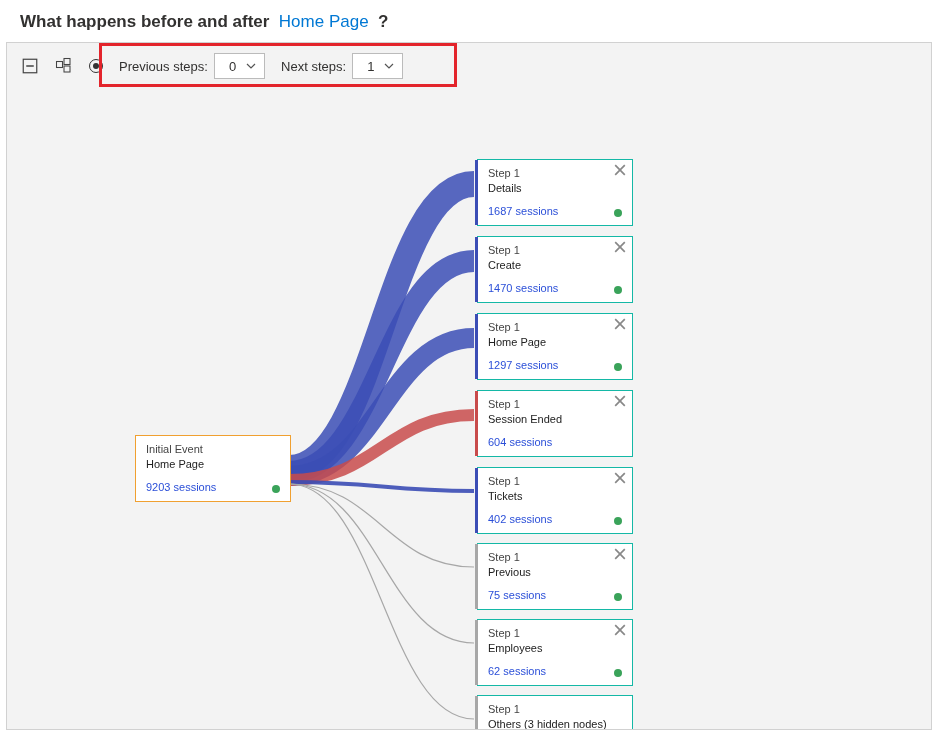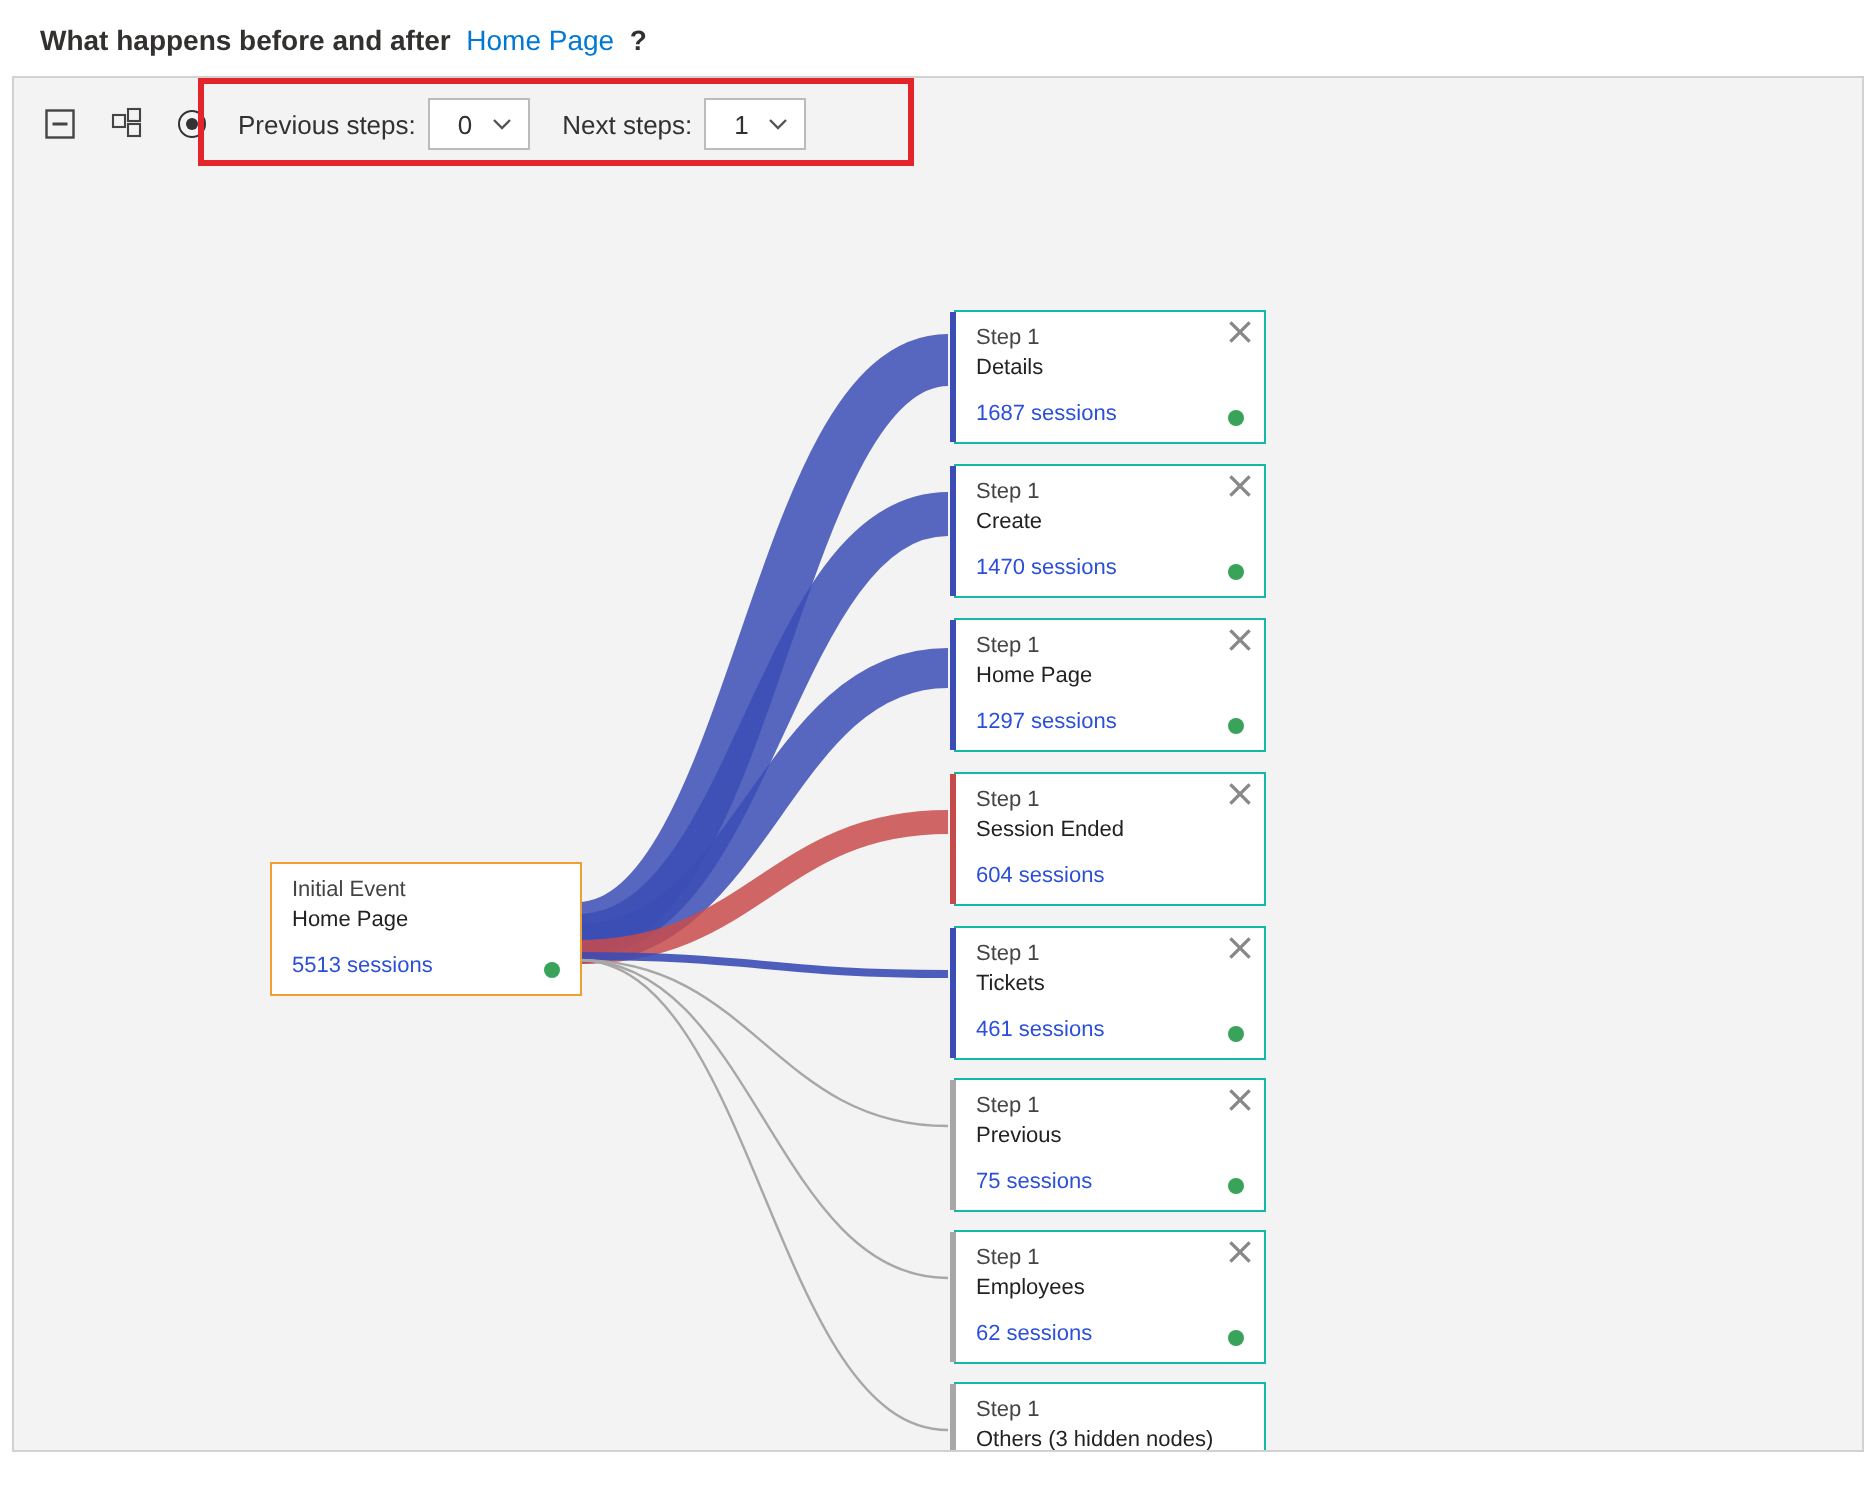--- a/index.html
+++ b/index.html
@@ -1,17 +1,17 @@
 <!DOCTYPE html>
 <html><head>
   <meta charset="utf-8">
   <style>
     * { box-sizing: border-box; margin: 0; padding: 0; }
     body { font-family: "Segoe UI", Arial, sans-serif; font-size: 13px; color: #323130; background: #fff; width: 938px; }
-    .header { padding: 12px 20px 10px; font-size: 14px; font-weight: 600; }
+    .header { padding: 12px 20px 10px; font-size: 17px; font-weight: 600; }
     .header a { color: #0078d4; font-weight: 400; text-decoration: none; }
     .panel { border: 1px solid #d1d1d1; background: #f3f3f3; margin: 0 6px 6px 6px; height: 688px; position: relative; overflow: hidden; }
     .toolbar { display: flex; align-items: center; gap: 16px; padding: 10px 14px; font-size: 13px; }
     .ticon { width: 18px; height: 18px; color: #444; cursor: pointer; }
     .highlight-box { position: absolute; left: 92px; top: 0px; width: 358px; height: 44px; border: 3px solid #e3242b; pointer-events: none; }
     .sel { display: inline-flex; align-items: center; border: 1px solid #bbb; background: #fff; height: 26px; padding: 0 8px 0 14px; gap: 10px; cursor: pointer; }
     .sel .chev { width: 10px; height: 10px; }
     .radio { width:14px; height:14px; border:1px solid #333; border-radius:50%; display:inline-flex; align-items:center; justify-content:center; }
     .radio::after { content:""; width:6px; height:6px; background:#333; border-radius:50%; }
     .canvas { position: relative; width: 100%; height: 640px; }
@@ -78,21 +78,21 @@
       <path d="M282,393 C370,393 380,402 467,402" stroke="#3b4db5" stroke-opacity="0.9" stroke-width="4" fill="none"></path>
 
       <path d="M282,395 C370,395 380,478 467,478" stroke="#a7a7a7" stroke-width="1.2" fill="none"></path>
       <path d="M282,395 C370,395 380,554 467,554" stroke="#a7a7a7" stroke-width="1.2" fill="none"></path>
       <path d="M282,395 C370,395 380,630 467,630" stroke="#a7a7a7" stroke-width="1.2" fill="none"></path>
     </svg>
 
     <div class="card initial" style="left:128px; top:346px;">
       <div class="step">Initial Event</div>
       <div class="name">Home Page</div>
-      <span class="sess">5513 sessions</span>
+      <span class="sess">9203 sessions</span>
       <span class="dot"></span>
     </div>
 
     <div id="cards">
         <div class="card" style="left: 470px; top: 70px;">
           <span class="accent" style="background:#3b4db5"></span>
           <div class="step">Step 1</div>
           <div class="name">Details</div>
           <span class="sess">1687 sessions</span>
           <svg class="close" viewBox="0 0 10 10">
@@ -126,21 +126,21 @@
           <div class="name">Session Ended</div>
           <span class="sess">604 sessions</span>
           <svg class="close" viewBox="0 0 10 10">
             <path d="M1 1 L9 9 M9 1 L1 9" stroke="currentColor" stroke-width="1.4"></path>
           </svg>
         </div>
         <div class="card" style="left: 470px; top: 378px;">
           <span class="accent" style="background:#3b4db5"></span>
           <div class="step">Step 1</div>
           <div class="name">Tickets</div>
-          <span class="sess">461 sessions</span>
+          <span class="sess">402 sessions</span>
           <svg class="close" viewBox="0 0 10 10">
             <path d="M1 1 L9 9 M9 1 L1 9" stroke="currentColor" stroke-width="1.4"></path>
           </svg>
           <span class="dot"></span>
         </div>
         <div class="card" style="left: 470px; top: 454px;">
           <span class="accent" style="background:#a7a7a7"></span>
           <div class="step">Step 1</div>
           <div class="name">Previous</div>
           <span class="sess">75 sessions</span>

